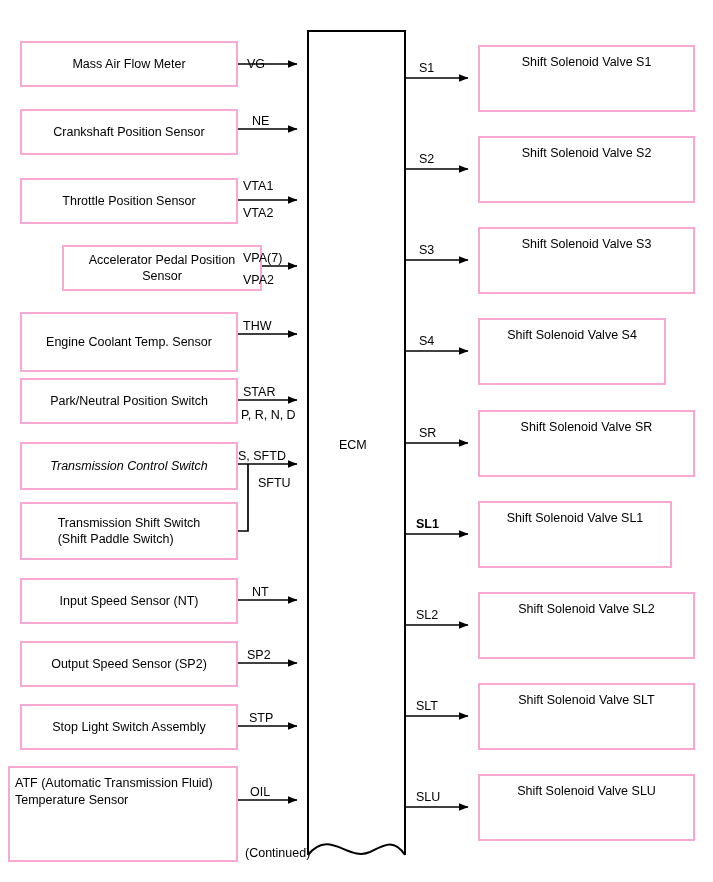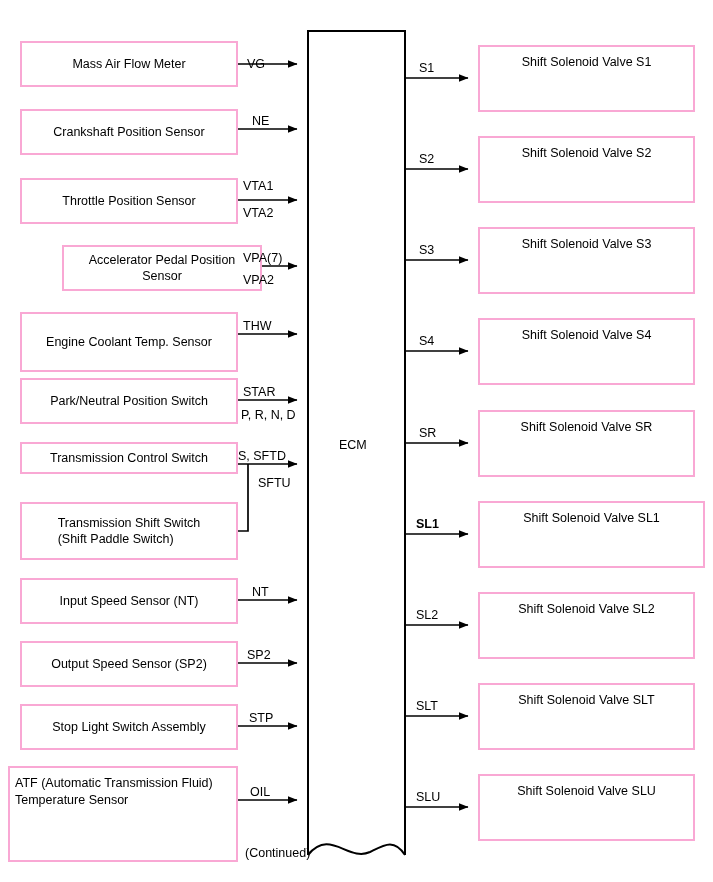--- a/index.html
+++ b/index.html
@@ -122,21 +122,21 @@
   </div>
 
   <div class="box v-center" style="left:20px; top:312px; width:218px; height:60px;">
     <span class="txt">Engine Coolant Temp. Sensor</span>
   </div>
 
   <div class="box v-center" style="left:20px; top:378px; width:218px; height:46px;">
     <span class="txt">Park/Neutral Position Switch</span>
   </div>
 
-  <div class="box v-center" style="left:20px; top:442px; width:218px; height:32px;">
+  <div class="box v-center" style="left:20px; top:442px; width:218px; height:48px;font-style:italic;">
     <span class="txt">Transmission Control Switch</span>
   </div>
 
   <div class="box v-center indent-text" style="left:20px; top:502px; width:218px; height:58px;">
     <span class="txt" style="white-space:pre-line;">Transmission Shift Switch
 (Shift Paddle Switch)</span>
   </div>
 
   <div class="box v-center" style="left:20px; top:578px; width:218px; height:46px;">
     <span class="txt">Input Speed Sensor (NT)</span>
@@ -190,29 +190,29 @@
   </div>
 
   <div class="box v-top" style="left:478px; top:136px; width:217px; height:67px;">
     <span class="txt">Shift Solenoid Valve S2</span>
   </div>
 
   <div class="box v-top" style="left:478px; top:227px; width:217px; height:67px;">
     <span class="txt">Shift Solenoid Valve S3</span>
   </div>
 
-  <div class="box v-top" style="left:478px; top:318px; width:217px; height:67px;">
+  <div class="box v-top" style="left:478px; top:318px; width:188px; height:67px;">
     <span class="txt">Shift Solenoid Valve S4</span>
   </div>
 
   <div class="box v-top" style="left:478px; top:410px; width:217px; height:67px;">
     <span class="txt">Shift Solenoid Valve SR</span>
   </div>
 
-  <div class="box v-top" style="left:478px; top:501px; width:227px; height:67px;">
+  <div class="box v-top" style="left:478px; top:501px; width:194px; height:67px;">
     <span class="txt">Shift Solenoid Valve SL1</span>
   </div>
 
   <div class="box v-top" style="left:478px; top:592px; width:217px; height:67px;">
     <span class="txt">Shift Solenoid Valve SL2</span>
   </div>
 
   <div class="box v-top" style="left:478px; top:683px; width:217px; height:67px;">
     <span class="txt">Shift Solenoid Valve SLT</span>
   </div>

